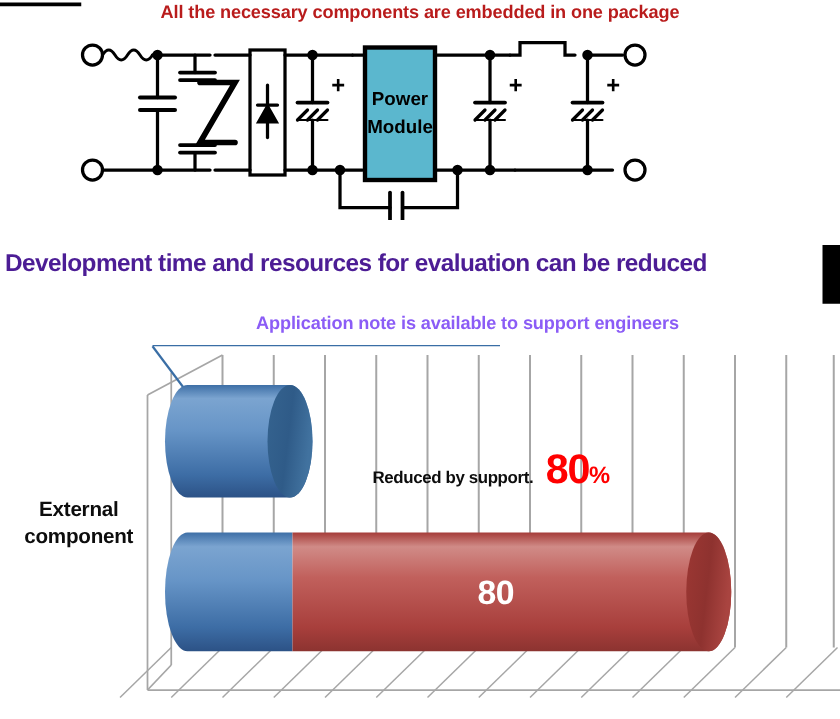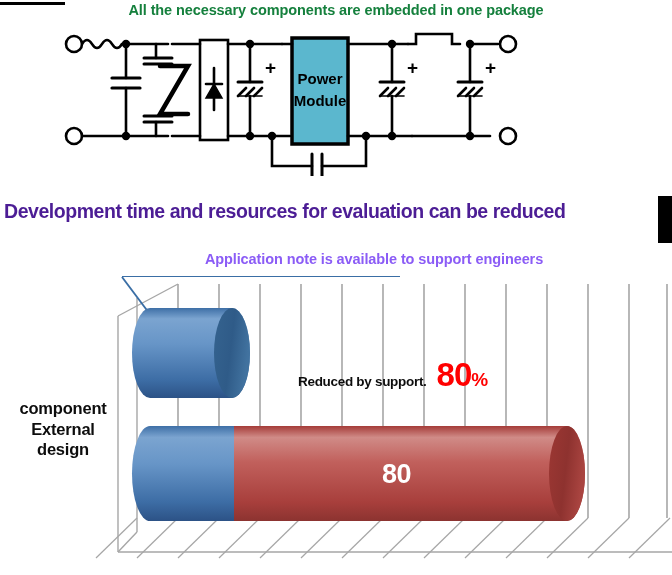--- a/index.html
+++ b/index.html
@@ -24,21 +24,21 @@
     background: #000;
   }
 
   
   #heading-embedded {
     left: 0; top: 2px;
     width: 672px;
     text-align: center;
     font-size: 14.5px;
     font-weight: bold;
-    color: #15803d;
+    color: #b91c1c;
     letter-spacing: -0.1px;
   }
 
   
   #circuit-diagram {
     left: 60px; top: 26px;
     width: 500px; height: 150px;
   }
 
   
@@ -339,23 +339,22 @@
 
     <path d="M150 158 L234 158 L234 253 L150 253 A18 47.5 0 0 1 150 158 Z" fill="url(#blueBody2)"></path>
 
     <path d="M234 158 L567 158 A18 47.5 0 0 1 567 253 L234 253 Z" fill="url(#redBody)"></path>
 
     <ellipse cx="567" cy="205.5" rx="18" ry="47.5" fill="url(#redCap)"></ellipse>
   </g>
 </svg>
 
 <div class="abs" id="category-label">
+  <div>External</div>
   <div>component</div>
-  <div>External</div>
-  <div>design</div>
 </div>
 
 <div class="abs" id="annotation-reduced">
   <span id="annotation-text">Reduced by support.</span>
   <span id="annotation-value">80</span>
   <span id="annotation-unit">%</span>
 </div>
 
 <div class="abs" id="bar-value-80">80</div>
 

